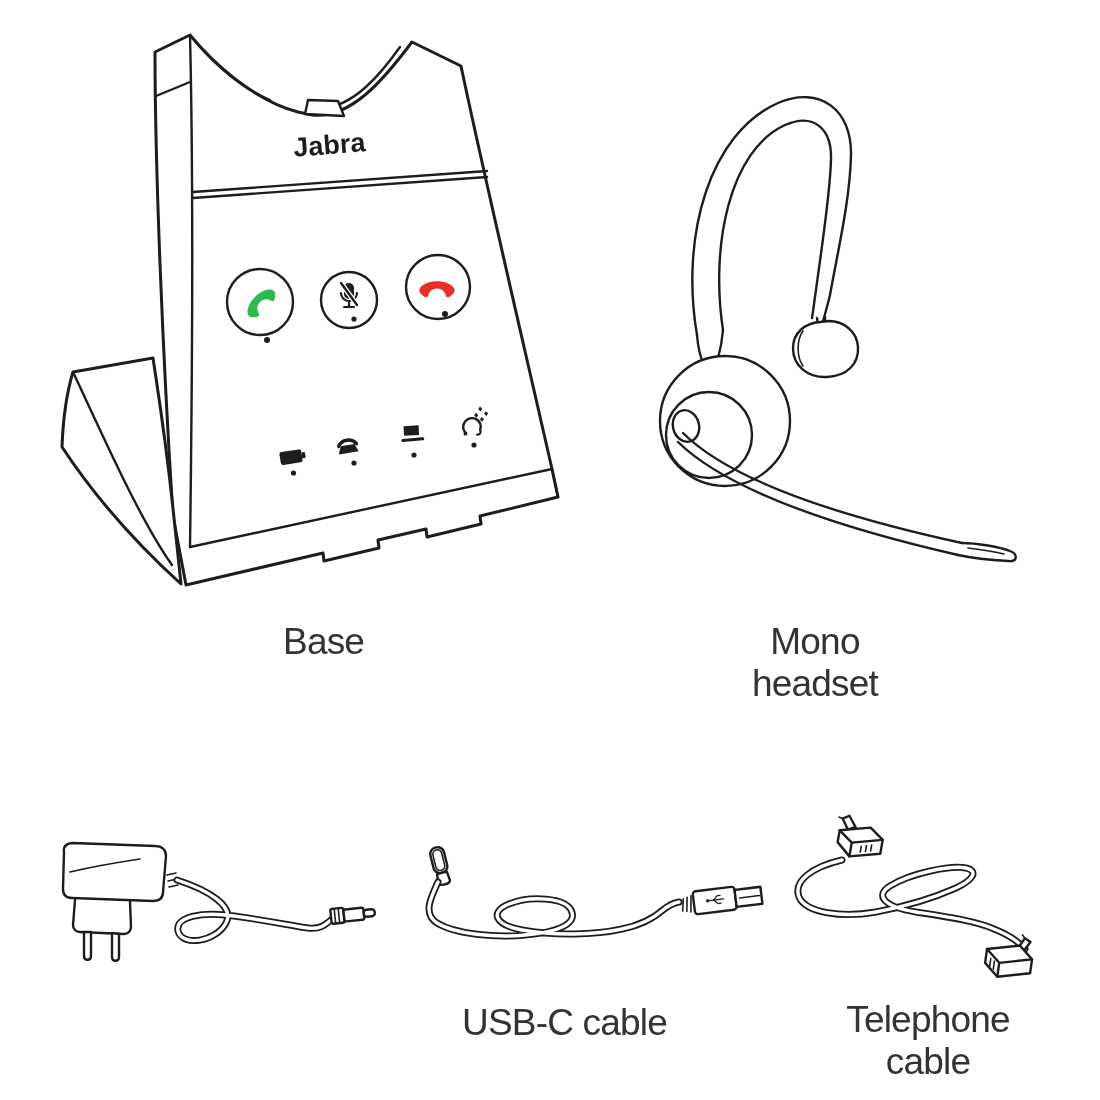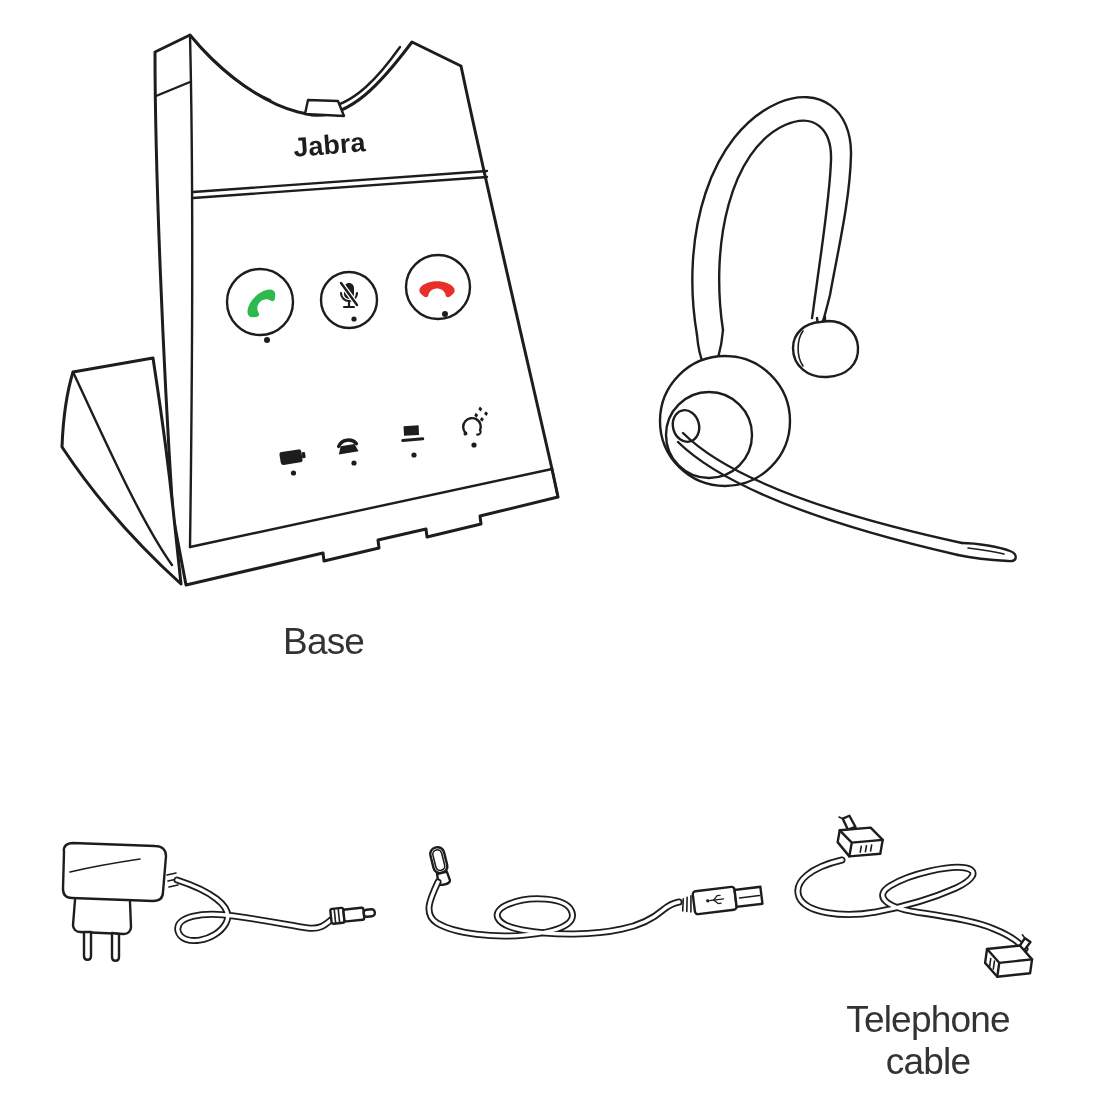--- a/index.html
+++ b/index.html
@@ -225,15 +225,17 @@
         <path class="ln wh" d="M 8,-10 L 14,-22 L 20,-19 L 14,-8 Z"></path>
         <path class="ln-thin" d="M 14,-22 L 11,-25"></path>
         <path class="ln wh" d="M -22,-6 L 10,-14 L 24,-2 L 24,12 L -8,20 L -22,8 Z"></path>
         <path class="ln" d="M -22,-6 L -8,6 L 24,-2 M -8,6 L -8,20"></path>
         <path class="ln-thin" d="M -17,3 L -17,11 M -13,5 L -13,13"></path>
       </g>
     </svg>
   </figure>
 
   <div class="caption" style="left:283px;top:621px;">Base</div>
+  <div class="caption" style="left:740px;top:621px;width:150px;">Mono headset</div>
+  <div class="caption" style="left:462px;top:1002px;">USB-C cable</div>
   <div class="caption" style="left:838px;top:999px;width:180px;">Telephone cable</div>
 
 </div>
 
 </body></html>

